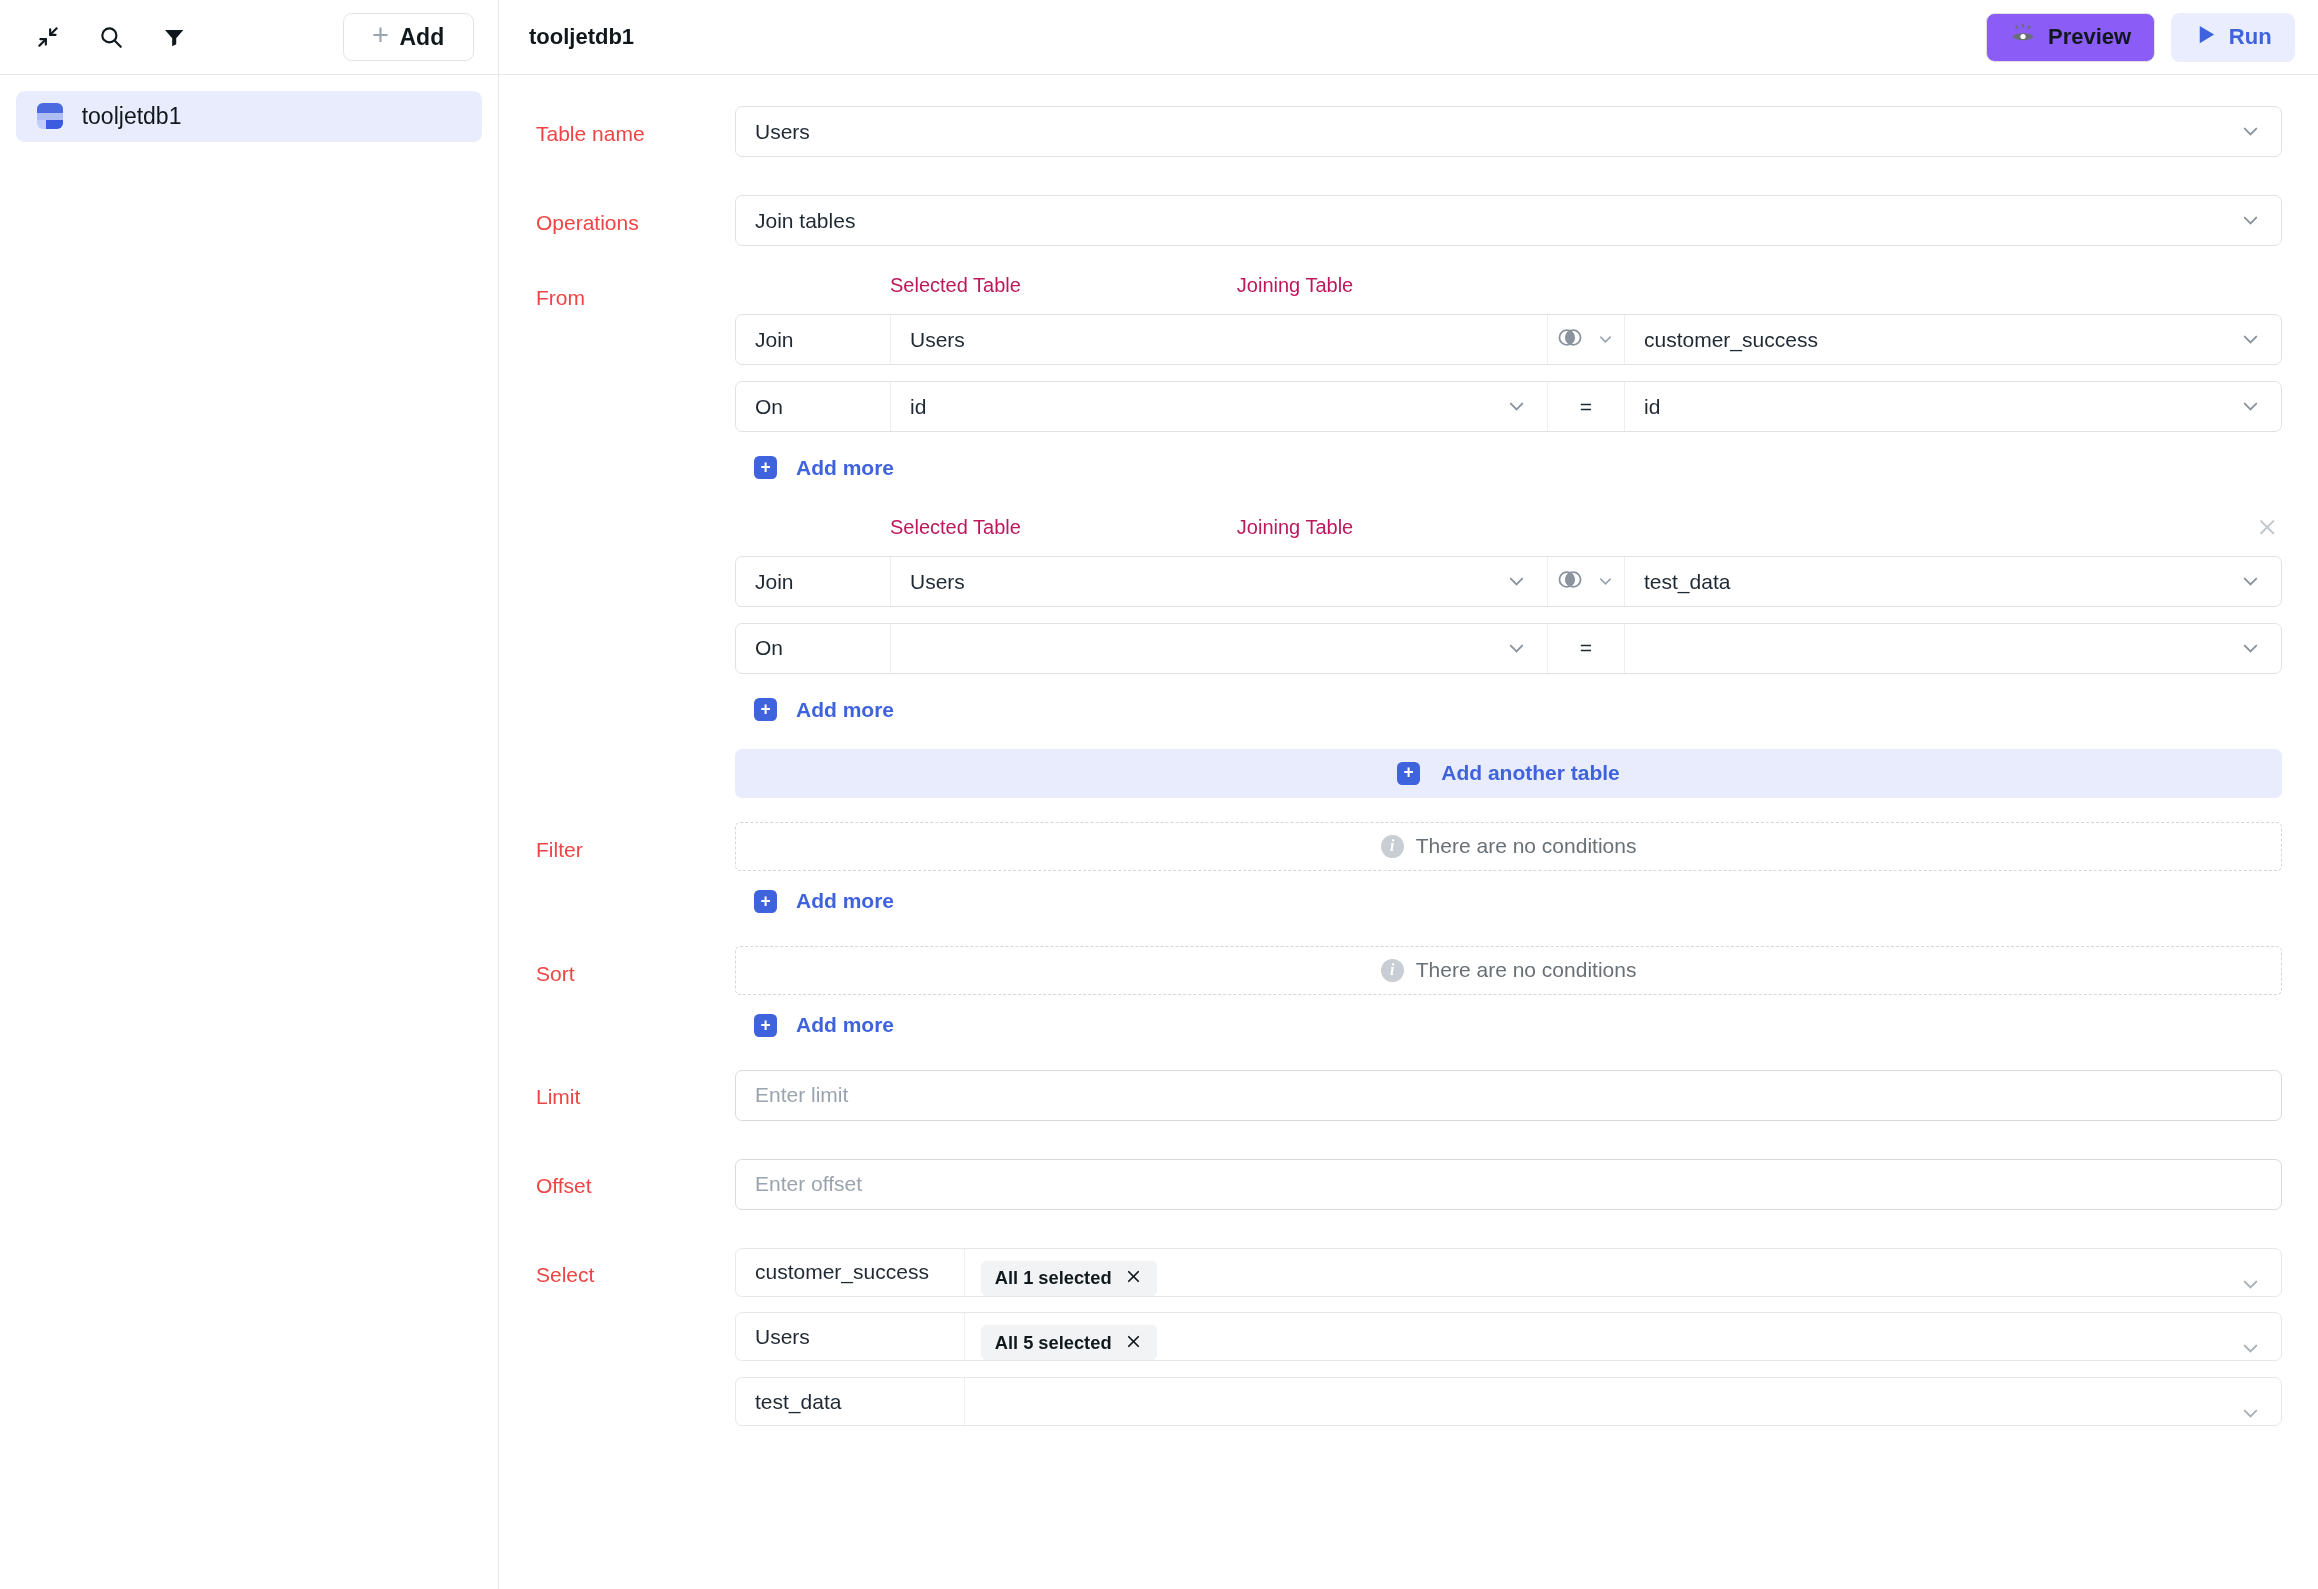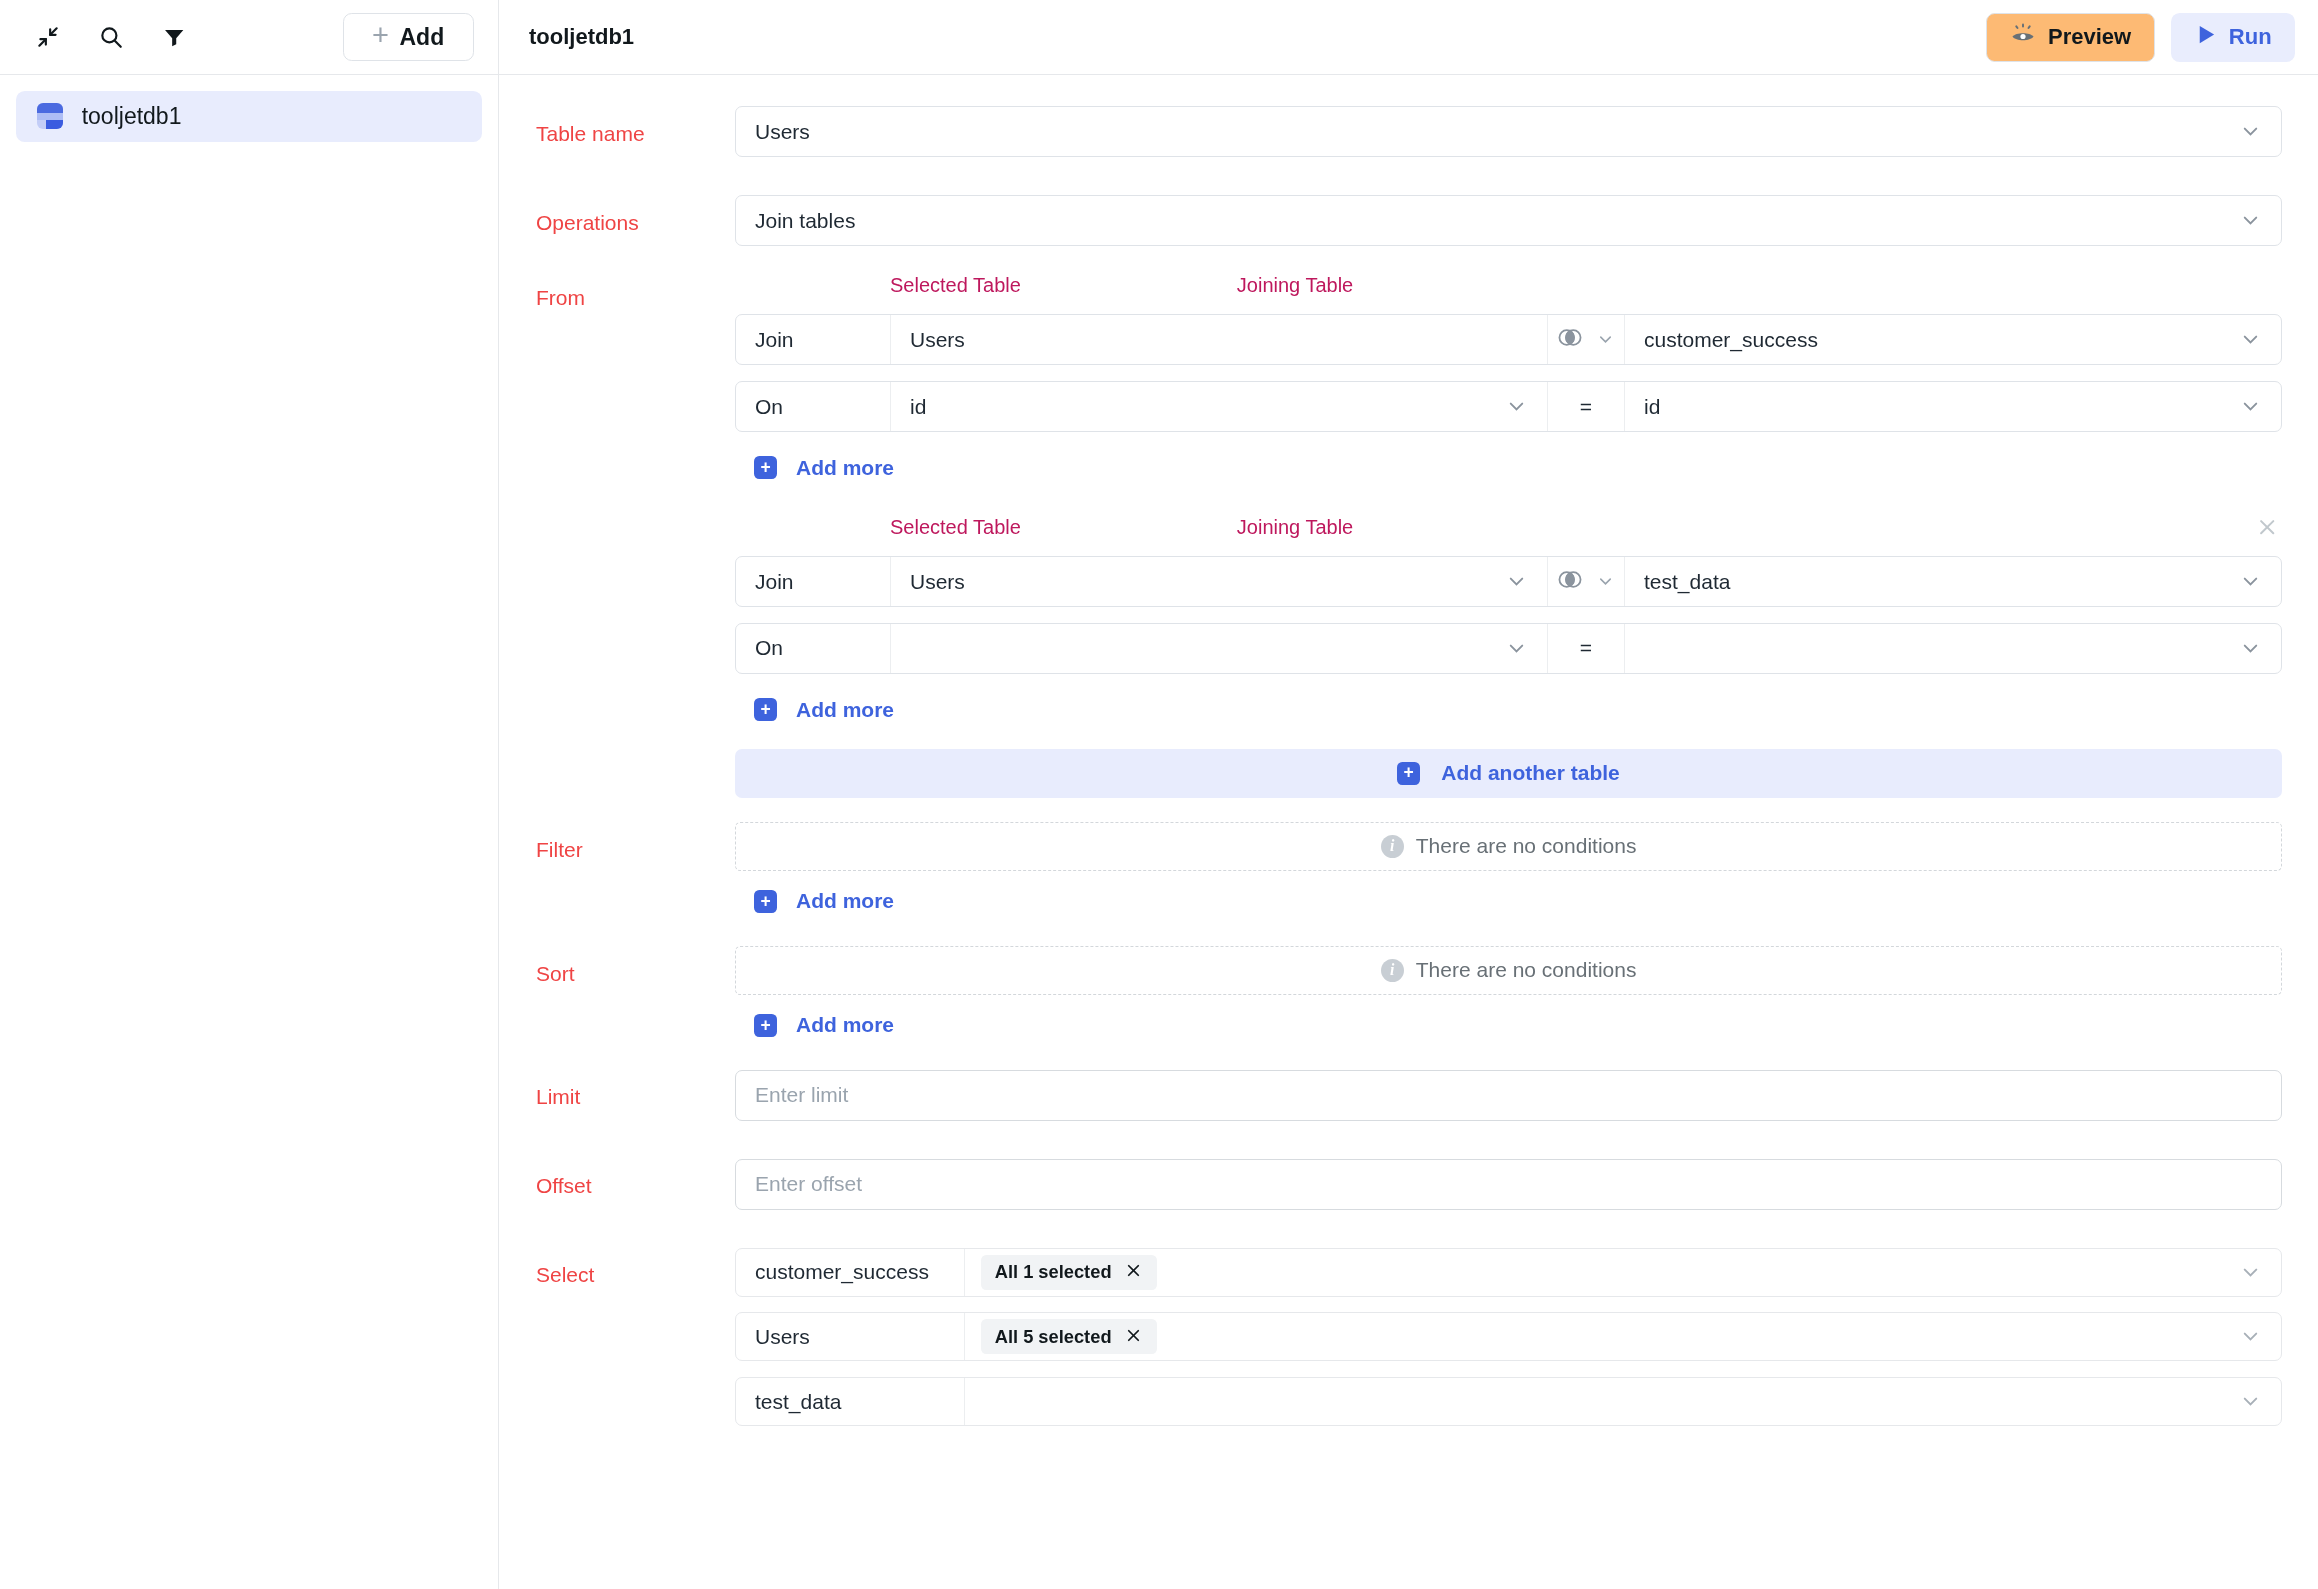--- a/index.html
+++ b/index.html
@@ -82,21 +82,21 @@
     height: 75px;
     border-bottom: 0.9px solid #e6e8eb;
     display: flex; align-items: center;
     padding: 0 24.4px 0 30px;
     gap: 14px;
   }
   .page-title { font-size: 22px; font-weight: bold; color: #11181c; }
   .header-actions { margin-left: auto; display: flex; align-items: center; gap: 15.7px; }
   .preview-btn {
     height: 49px; border: 0.9px solid #dfe3e8; border-radius: 8.7px;
-    background: #fdba74; display: flex; align-items: center; gap: 12.2px;
+    background: #8b5cf6; display: flex; align-items: center; gap: 12.2px;
     padding: 0 23px; cursor: pointer;
     font-size: 22px; font-weight: bold; color: #11181c;
   }
   .run-btn {
     height: 49px; border: none; border-radius: 8.7px;
     background: #e9edfd; display: flex; align-items: center; gap: 12px;
     padding: 0 23px; cursor: pointer;
     font-size: 22px; font-weight: bold; color: #3e63dd;
   }
 
@@ -242,21 +242,21 @@
     margin-bottom: 15.7px;
   }
   .srow .s-name {
     flex: 0 0 229px;
     display: flex; align-items: center;
     padding: 0 19px;
     font-size: 21px; color: #1f2933;
     border-right: 0.9px solid #eceef0;
   }
   .srow .s-val {
-    flex: 1; display: flex; align-items: center;
+    flex: 1; display: flex; align-items: flex-end;
     padding: 0 15.7px;
     min-width: 0;
   }
   .chip {
     background: #f1f3f5;
     border-radius: 5.2px;
     height: 35px;
     display: inline-flex; align-items: center; gap: 12.2px;
     padding: 0 14px;
     font-size: 18.3px; font-weight: bold; color: #11181c;

